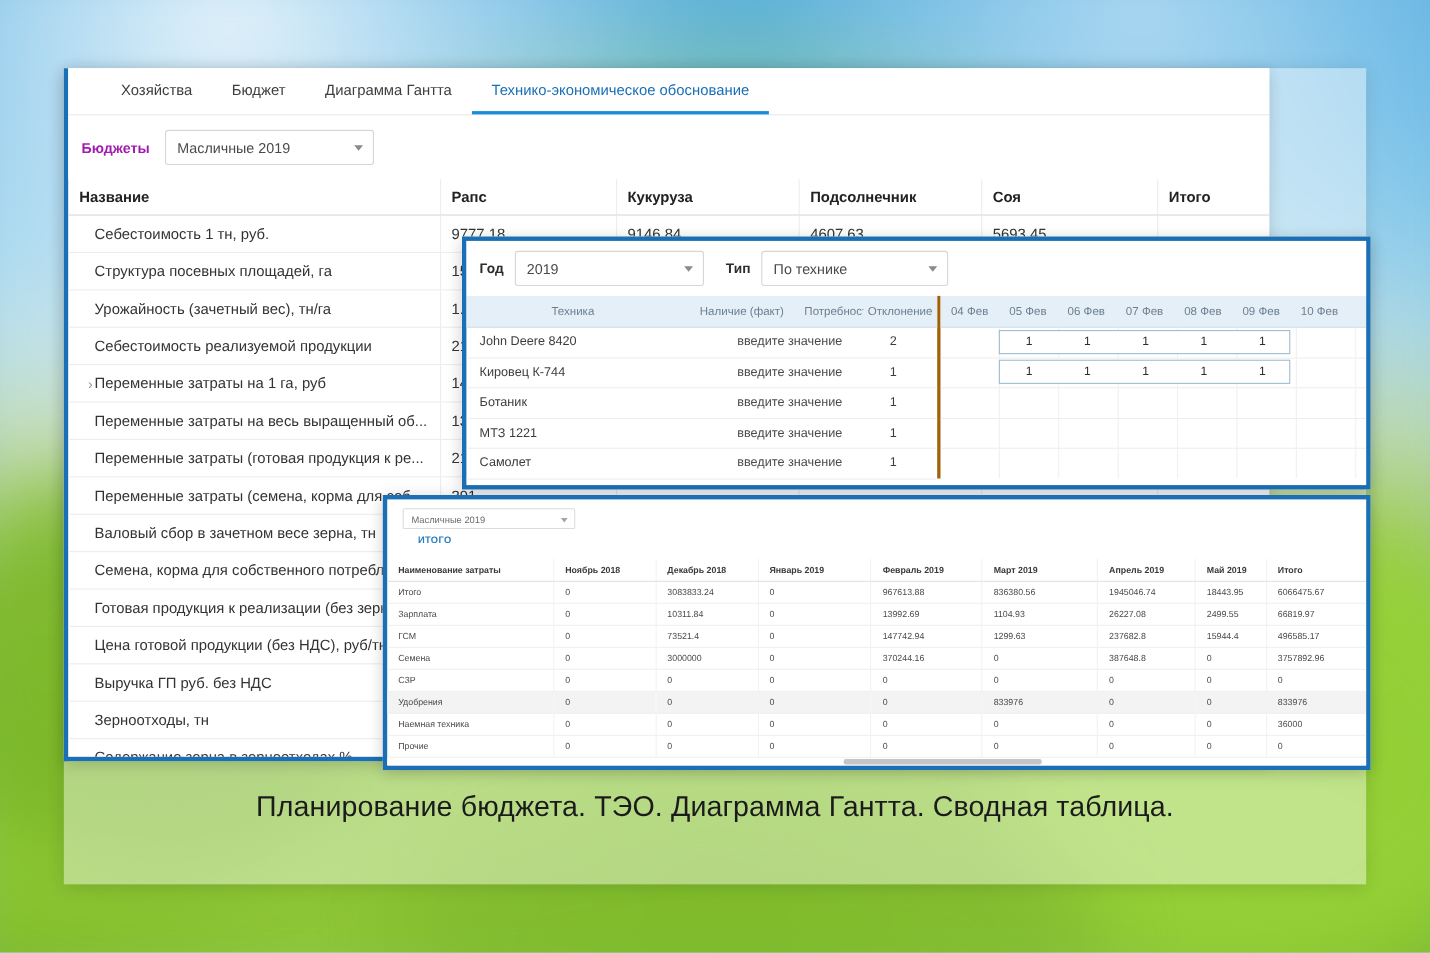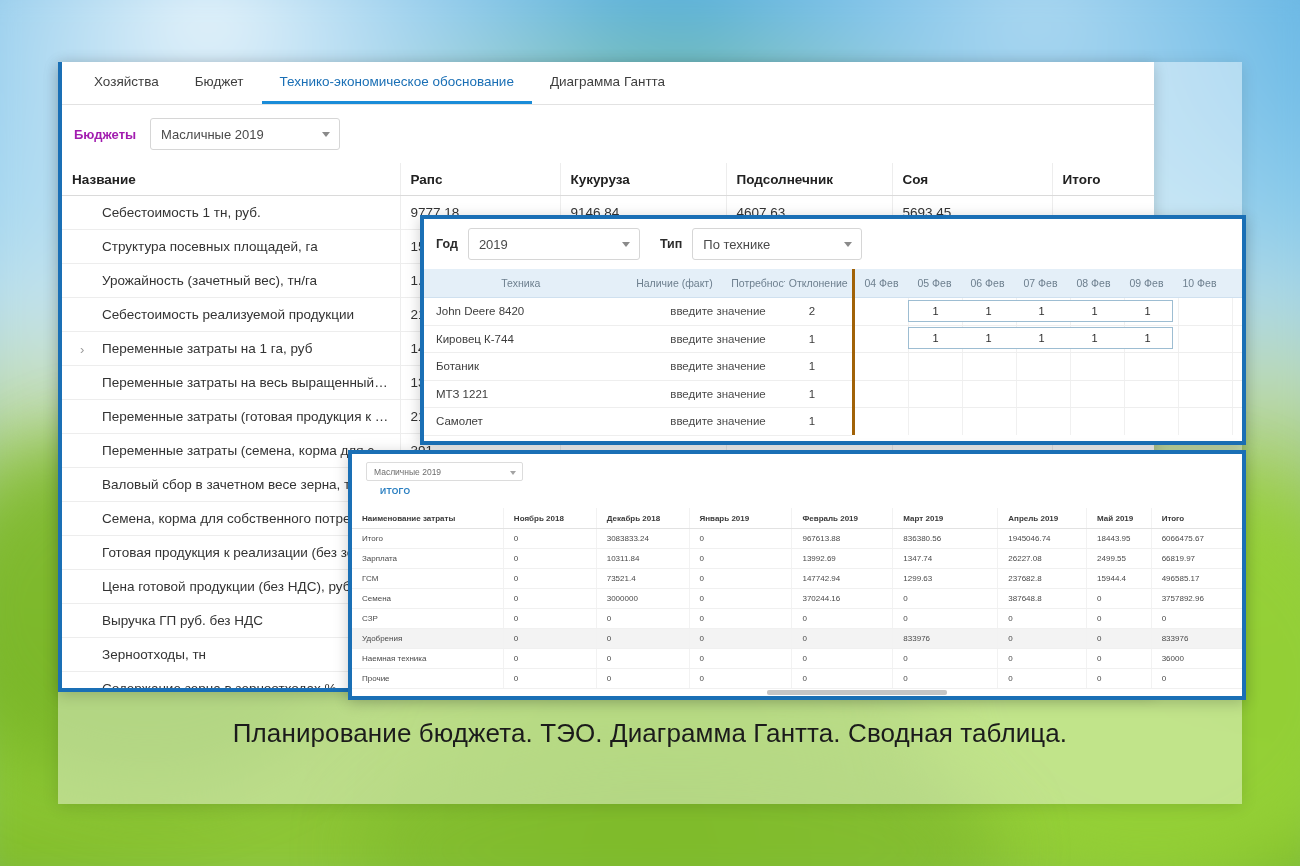--- a/index.html
+++ b/index.html
@@ -85,21 +85,21 @@
     border-bottom: 4px solid #1a6fb5;
     box-shadow: 0 3px 14px rgba(0,0,0,0.18);
     z-index: 2;
     overflow: hidden;
   }
   #tabstrip {
     height: 42px;
     border-bottom: 1px solid #e2e2e2;
     display: flex;
     align-items: stretch;
-    padding-left: 14px;
+    padding-left: 30px;
     background: #fff;
   }
   .tab {
     display: flex;
     align-items: center;
     padding: 0 18px;
     font-size: 13.5px;
     color: #3e3e3e;
     border-bottom: 3px solid transparent;
     white-space: nowrap;
@@ -160,21 +160,21 @@
     white-space: nowrap;
     overflow: hidden;
     text-overflow: ellipsis;
   }
   #teo-table th {
     font-weight: bold;
     color: #222;
     height: 32px;
     border-bottom: 1px solid #dadada;
   }
-  #teo-table td.name { padding-left: 40px; position: relative; }
+  #teo-table td.name { padding-left: 24px; position: relative; }
   #teo-table th.name { }
   .expander {
     position: absolute;
     left: 18px; top: 50%;
     transform: translateY(-50%);
     font-size: 13px;
     color: #9a9a9a;
     cursor: pointer;
   }
   #teo-table tr td:last-child, #teo-table tr th:last-child { border-right: none; }
@@ -362,25 +362,25 @@
 
 <div id="teo-window">
 
   <div id="tabstrip">
       <div class="tab">
         <span>Хозяйства</span>
       </div>
       <div class="tab">
         <span>Бюджет</span>
       </div>
+      <div class="tab">
+        <span>Диаграмма Гантта</span>
+      </div>
       <div class="tab active">
         <span>Технико-экономическое обоснование</span>
-      </div>
-      <div class="tab">
-        <span>Диаграмма Гантта</span>
       </div>
     </div>
 
   <div id="budget-bar">
     <span id="budget-label">Бюджеты</span>
     <div class="select-box">
       <span>Масличные 2019</span>
       <span class="caret"></span>
     </div>
   </div>
@@ -700,21 +700,21 @@
           <td>1945046.74</td>
           <td>18443.95</td>
           <td>6066475.67</td>
         </tr>
         <tr>
           <td>Зарплата</td>
           <td>0</td>
           <td>10311.84</td>
           <td>0</td>
           <td>13992.69</td>
-          <td>1347.74</td>
+          <td>1104.93</td>
           <td>26227.08</td>
           <td>2499.55</td>
           <td>66819.97</td>
         </tr>
         <tr>
           <td>ГСМ</td>
           <td>0</td>
           <td>73521.4</td>
           <td>0</td>
           <td>147742.94</td>

